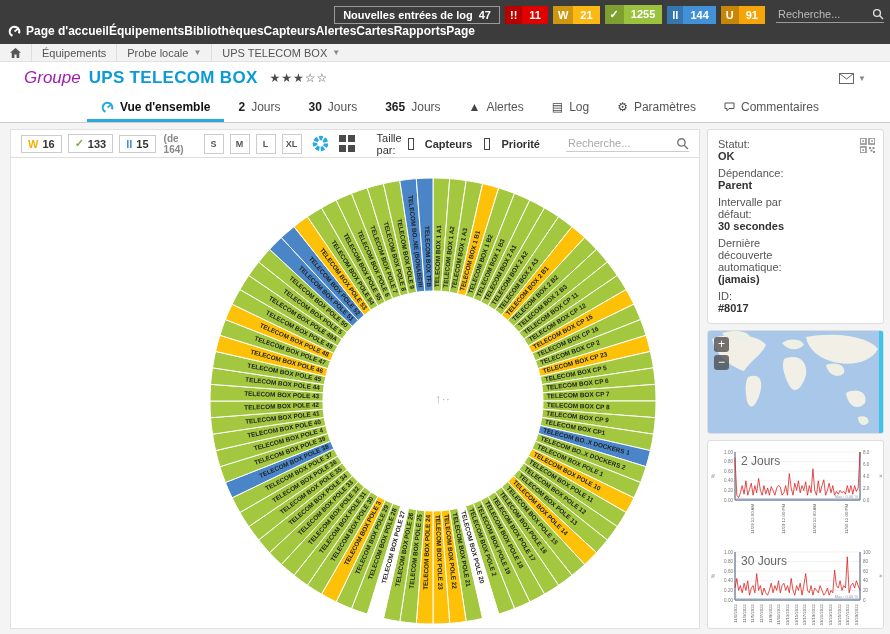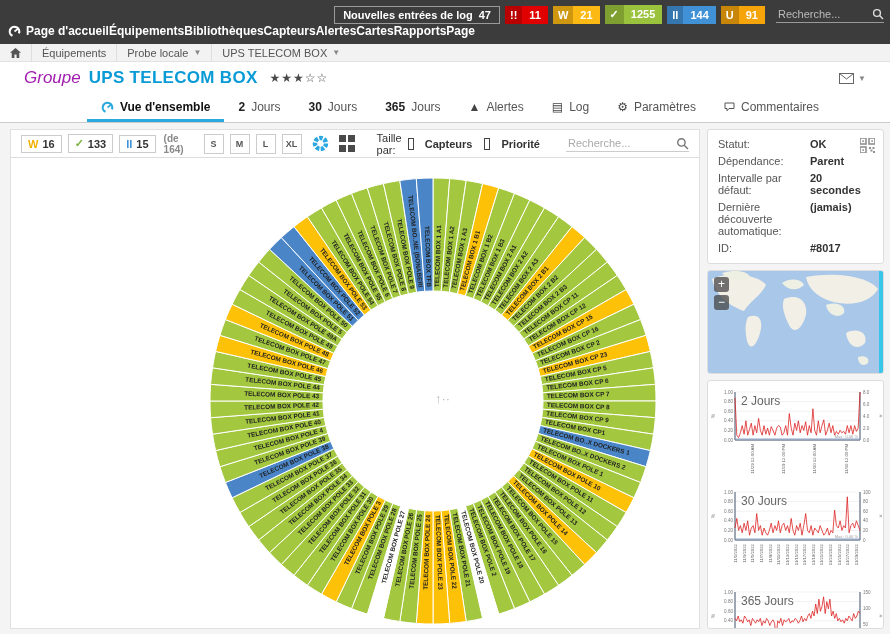--- a/index.html
+++ b/index.html
@@ -63,21 +63,21 @@
     vertical-align:-2px; margin-right:5px; cursor:pointer; }
   .cblabel { font-size:11px; font-weight:bold; color:#333; margin-right:6px; cursor:pointer; }
   .tb-search { display:flex; align-items:center; border-bottom:1px solid #ccc; margin-left:14px; }
   .tb-search input { border:none; outline:none; font-size:11px; width:110px; padding:2px; color:#555; }
   .tb-search input::placeholder { color:#aaa; }
 
   
   .sidebar { width:177px; margin-left:7px; display:flex; flex-direction:column; gap:6px; }
   .card { background:#fff; border:1px solid #ddd; border-radius:3px; }
   .status-card { padding:8px 8px 4px 10px; font-size:11px; position:relative; }
-  .srow { display:flex; margin-bottom:5px; }
+  .srow { display:flex; margin-bottom:5px;flex-direction:column; }
   .slabel { width:92px; color:#555; flex-shrink:0; }
   .sval { font-weight:bold; color:#333; flex:1; }
   .qr { position:absolute; top:8px; right:8px; }
   .map-card { height:104px; position:relative; overflow:hidden; }
   .map-zoom { position:absolute; left:6px; top:6px; z-index:2; }
   .map-zoom div { width:15px; height:15px; background:rgba(70,70,70,.75); color:#fff;
     border-radius:3px; font-size:12px; line-height:14px; text-align:center; margin-bottom:3px; cursor:pointer; }
   .graphs-card { flex:1; padding:4px 2px; overflow:hidden; }
   .minigraph { margin-bottom:2px; }
 </style>
@@ -465,21 +465,21 @@
       <div class="srow">
           <span class="slabel">Statut:</span>
           <span class="sval">OK</span>
         </div>
       <div class="srow">
           <span class="slabel">Dépendance:</span>
           <span class="sval">Parent</span>
         </div>
       <div class="srow">
           <span class="slabel">Intervalle par défaut:</span>
-          <span class="sval">20 secondes</span>
+          <span class="sval">30 secondes</span>
         </div>
       <div class="srow">
           <span class="slabel">Dernière découverte automatique:</span>
           <span class="sval">(jamais)</span>
         </div>
       <div class="srow">
           <span class="slabel">ID:</span>
           <span class="sval">#8017</span>
         </div>
     </div>

